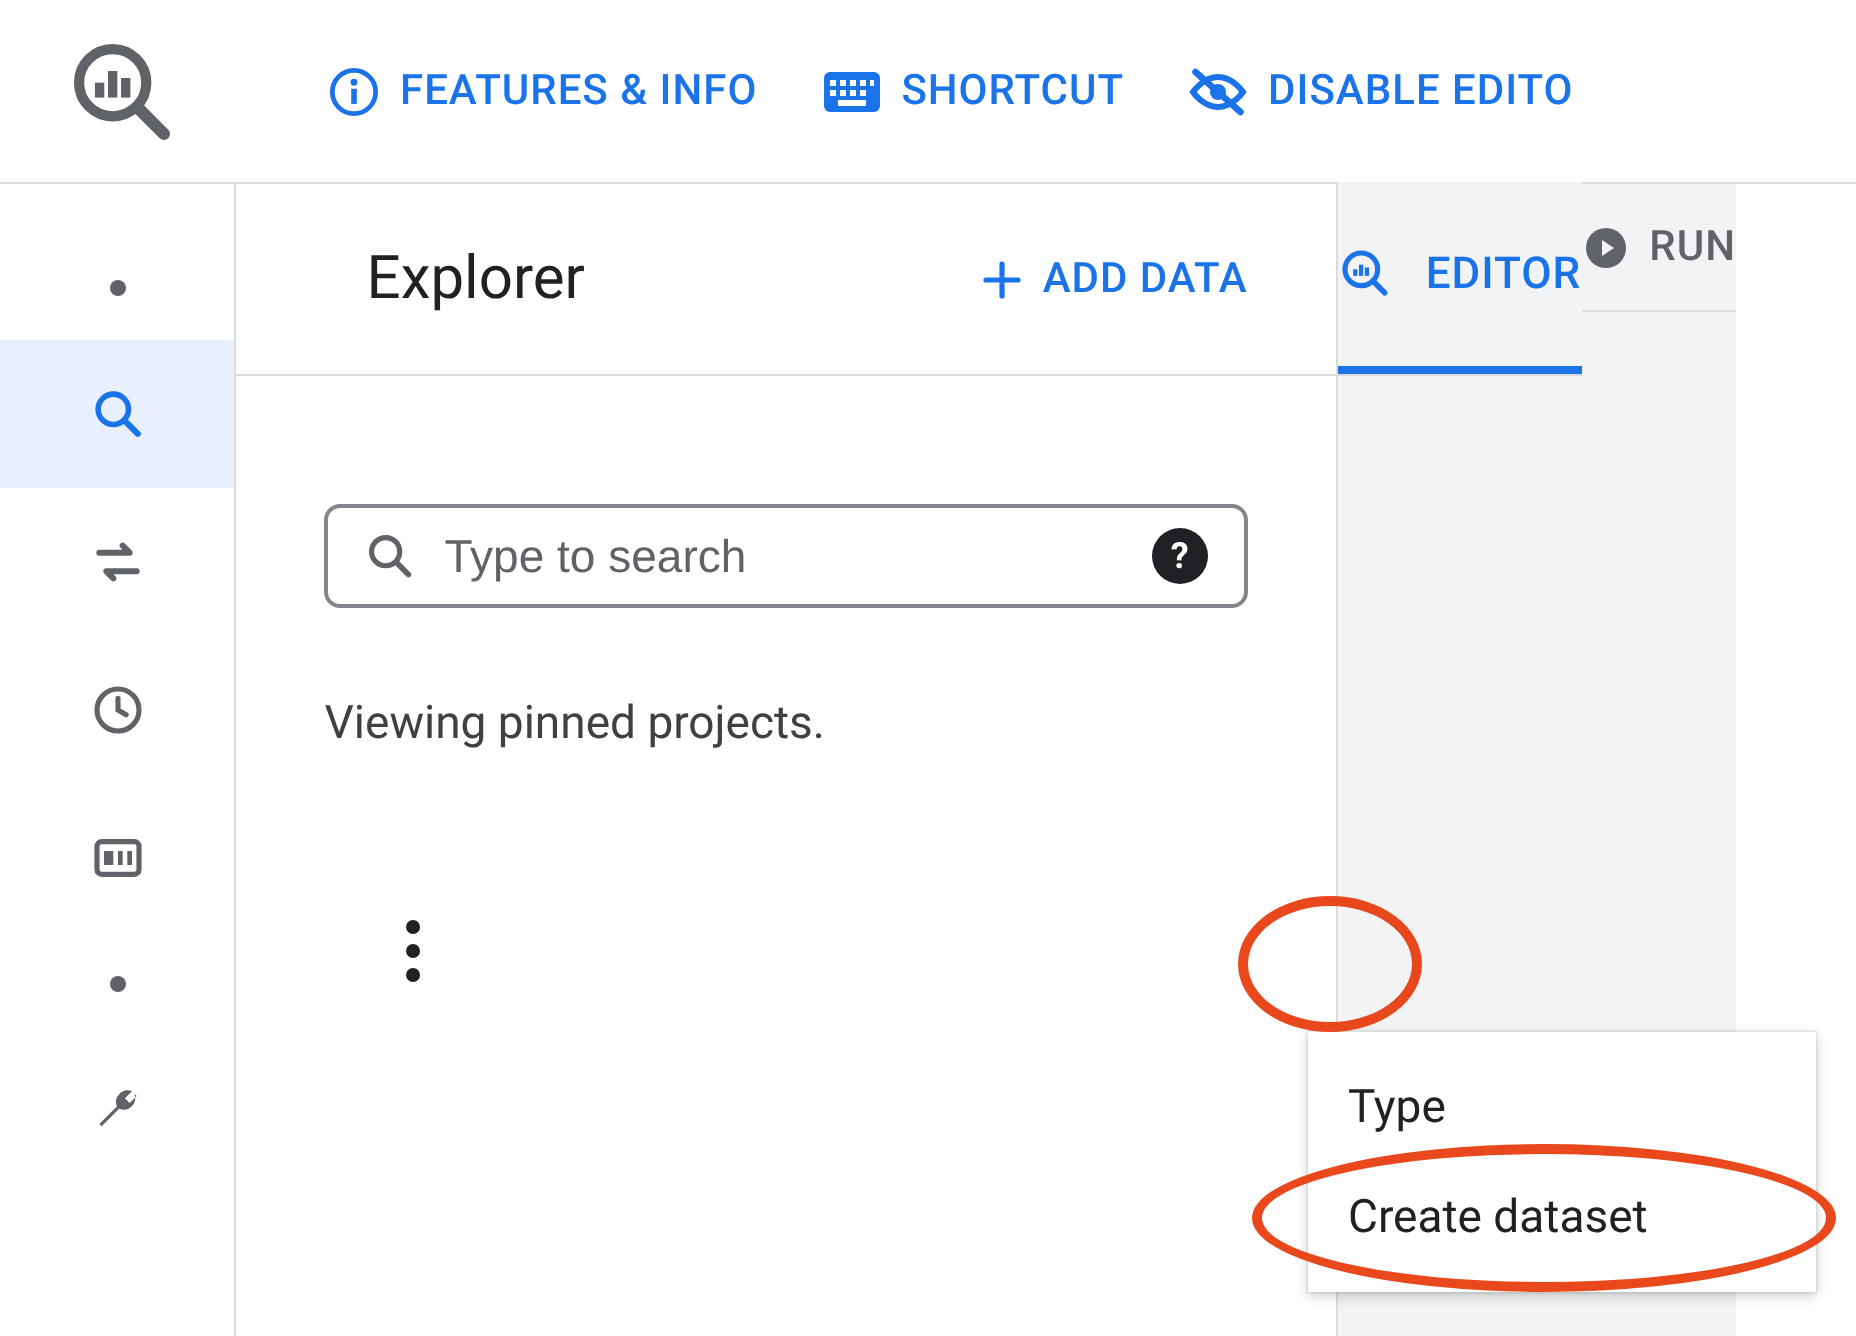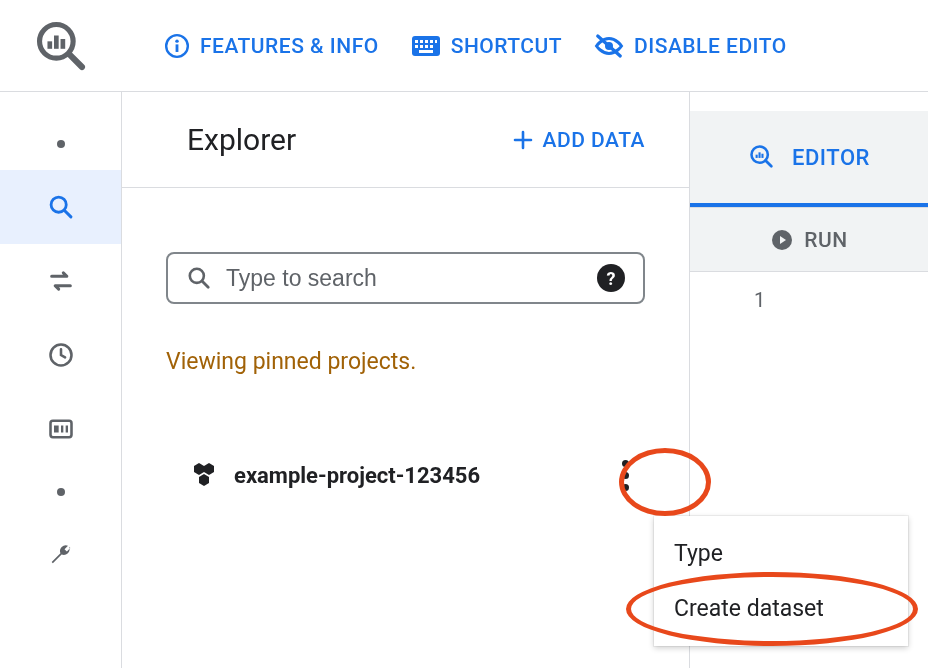--- a/index.html
+++ b/index.html
@@ -121,21 +121,21 @@
     }
     .search-box input::placeholder { color: #5f6368; }
     .help-badge {
       width: 28px; height: 28px; border-radius: 50%; background: #202124;
       color: #fff; font-weight: 700; font-size: 18px;
       display: flex; align-items: center; justify-content: center;
     }
     .pinned-msg {
       padding: 44px 44px 0 44px;
       font-size: 23px;
-      color: #a16207;
+      color: #404040;
     }
     .project-row {
       margin-top: 76px;
       padding: 0 44px 0 68px;
       display: flex;
       align-items: center;
       justify-content: space-between;
       height: 48px;
     }
     .project-left {
@@ -158,22 +158,21 @@
       display: flex; flex-direction: column; gap: 5px;
     }
     .kebab-dots span {
       width: 7px; height: 7px; border-radius: 50%; background: #202124;
     }
 
     .editor-pane {
       flex: 1;
       background: #f1f3f4;
       display: flex;
-      flex-direction: column;
-      margin-top: 20px;
+      flex-direction: row;
     }
     .editor-tab-row {
       height: 96px;
       display: flex;
       align-items: flex-end;
       border-bottom: 1px solid #dadce0;
     }
     .editor-tab {
       flex: 1;
       height: 96px;
@@ -346,28 +345,20 @@
         <svg width="26" height="26" viewBox="0 0 24 24">
           <circle cx="10" cy="10" r="6.5" stroke="#5f6368" stroke-width="2.4" fill="none"></circle>
           <line x1="15" y1="15" x2="20.5" y2="20.5" stroke="#5f6368" stroke-width="2.6" stroke-linecap="round"></line>
         </svg>
         <input type="text" placeholder="Type to search" style="">
         <div class="help-badge">?</div>
       </div>
     </div>
     <div class="pinned-msg">Viewing pinned projects.</div>
     <div class="project-row">
-      <div class="project-left">
-        <svg width="28" height="26" viewBox="0 0 28 26">
-          <polygon points="9,1 14,4 14,10 9,13 4,10 4,4" fill="#202124"></polygon>
-          <polygon points="19,1 24,4 24,10 19,13 14,10 14,4" fill="#202124"></polygon>
-          <polygon points="14,12 19,15 19,21 14,24 9,21 9,15" fill="#202124"></polygon>
-        </svg>
-        <div class="project-name">example-project-123456</div>
-      </div>
       <div class="kebab">
         <div class="kebab-dots">
           <span></span>
             <span></span>
             <span></span>
         </div>
       </div>
     </div>
   </div>
 

